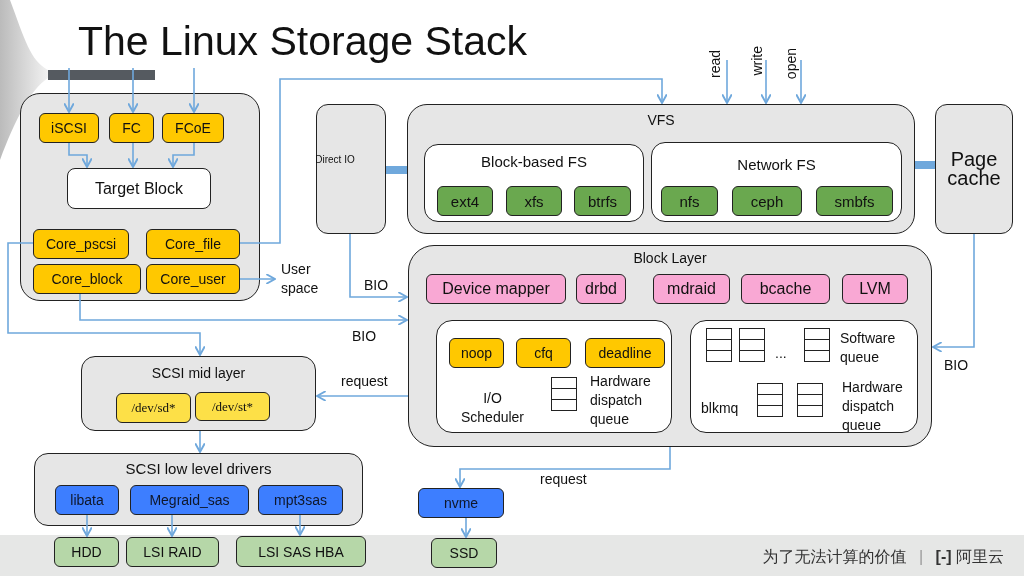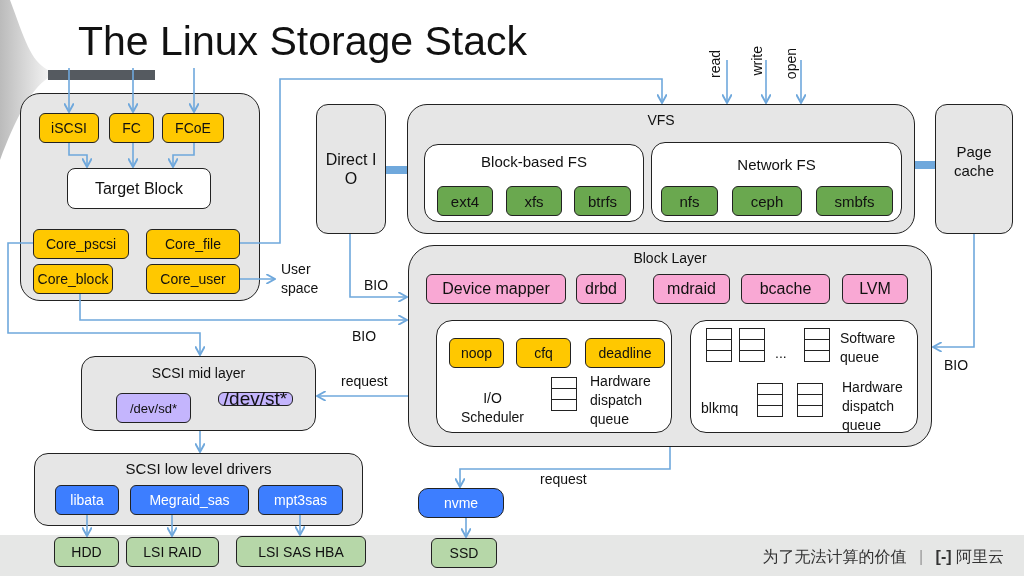--- a/index.html
+++ b/index.html
@@ -5,22 +5,22 @@
   html, body { margin:0; padding:0; }
   body { width:1024px; height:576px; position:relative; overflow:hidden; background:#ffffff; font-family:"Liberation Sans", sans-serif; color:#111; }
   .abs { position:absolute; box-sizing:border-box; }
   .title { left:78px; top:18px; font-size:41px; color:#111; white-space:nowrap; }
   .panel { background:#e6e6e6; border:1.5px solid #222; border-radius:20px; }
   .inner { background:#fff; border:1.5px solid #222; border-radius:14px; }
   .box { border:1.5px solid #222; border-radius:6px; display:flex; align-items:center; justify-content:center; font-size:14px; white-space:nowrap; }
   .yellow { background:#ffc800; }
   .green { background:#6aa84f; font-size:15px;margin-top:8px; }
   .mint { background:#f9a8d4; font-size:16px; }
-  .blue { background:#3d7eff; color:#ffffff; }
-  .lightblue { background:#c4b5fd; }
+  .blue { background:#3d7eff; color:#0f172a; }
+  .lightblue { background:#fde047;font-family:Liberation Serif, serif; }
   .hw { background:#b6d7a8; font-size:14px; }
   .white { background:#fff; }
   .label { font-size:14px; white-space:nowrap; text-align:center; line-height:19px; }
   .lbl-left { text-align:left; }
   .queue { width:26px; background:#fff; border:1.5px solid #222; }
   .queue div { border-bottom:1.5px solid #222; height:10px; }
   .queue div:last-child { border-bottom:none; }
   .footer-text { right:20px; top:547px; font-size:16px; color:#333; white-space:nowrap; }
   .vert { writing-mode:vertical-rl; transform:rotate(180deg); font-size:14px; }
   svg.lines { position:absolute; left:0; top:0; }
@@ -42,42 +42,42 @@
 
 <div class="abs title">The Linux Storage Stack</div>
 
 <div class="abs panel" style="left:20px;top:93px;width:240px;height:208px;"></div>
 <div class="abs box yellow" style="left:39px;top:113px;width:60px;height:30px;">iSCSI</div>
 <div class="abs box yellow" style="left:109px;top:113px;width:45px;height:30px;">FC</div>
 <div class="abs box yellow" style="left:162px;top:113px;width:62px;height:30px;">FCoE</div>
 <div class="abs box white" style="left:67px;top:168px;width:144px;height:41px;font-size:16px;border-radius:8px;">Target Block</div>
 <div class="abs box yellow" style="left:33px;top:229px;width:96px;height:30px;">Core_pscsi</div>
 <div class="abs box yellow" style="left:146px;top:229px;width:94px;height:30px;">Core_file</div>
-<div class="abs box yellow" style="left:33px;top:264px;width:80px;height:30px;">Core_block</div>
+<div class="abs box yellow" style="left:33px;top:264px;width:108px;height:30px;">Core_block</div>
 <div class="abs box yellow" style="left:146px;top:264px;width:94px;height:30px;">Core_user</div>
 <div class="abs label lbl-left" style="left:281px;top:260px;width:50px;white-space:normal;">User space</div>
 
 <div class="abs panel" style="left:316px;top:104px;width:70px;height:130px;border-radius:12px;"></div>
-<div class="abs label" style="left:322px;top:150px;width:58px;white-space:normal;word-break:break-all;font-size:16px;">Direct IO</div>
+<div class="abs label" style="left:306px;top:150px;width:58px;white-space:normal;word-break:break-all;font-size:10px;">Direct IO</div>
 
 <div class="abs panel" style="left:407px;top:104px;width:508px;height:130px;"></div>
 <div class="abs label" style="left:407px;top:111px;width:508px;">VFS</div>
 <div class="abs inner" style="left:424px;top:144px;width:220px;height:78px;"></div>
 <div class="abs label" style="left:424px;top:152px;width:220px;font-size:15px;">Block-based FS</div>
 <div class="abs box green" style="left:437px;top:178px;width:56px;height:30px;">ext4</div>
 <div class="abs box green" style="left:506px;top:178px;width:56px;height:30px;">xfs</div>
 <div class="abs box green" style="left:574px;top:178px;width:57px;height:30px;">btrfs</div>
 <div class="abs inner" style="left:651px;top:142px;width:251px;height:80px;"></div>
 <div class="abs label" style="left:651px;top:155px;width:251px;font-size:15px;">Network FS</div>
 <div class="abs box green" style="left:661px;top:178px;width:57px;height:30px;">nfs</div>
 <div class="abs box green" style="left:732px;top:178px;width:70px;height:30px;">ceph</div>
 <div class="abs box green" style="left:816px;top:178px;width:77px;height:30px;text-align:center;">smbfs</div>
 
 <div class="abs panel" style="left:935px;top:104px;width:78px;height:130px;border-radius:12px;"></div>
-<div class="abs label" style="left:940px;top:142px;width:68px;white-space:normal;font-size:15px;">Page cache</div>
+<div class="abs label" style="left:940px;top:150px;width:68px;white-space:normal;font-size:20px;">Page cache</div>
 
 <div class="abs vert" style="left:707px;top:50px;">read</div>
 <div class="abs vert" style="left:749px;top:46px;">write</div>
 <div class="abs vert" style="left:783px;top:48px;">open</div>
 
 <div class="abs panel" style="left:408px;top:245px;width:524px;height:202px;border-radius:26px;"></div>
 <div class="abs label" style="left:408px;top:249px;width:524px;">Block Layer</div>
 <div class="abs box mint" style="left:426px;top:274px;width:140px;height:30px;">Device mapper</div>
 <div class="abs box mint" style="left:576px;top:274px;width:50px;height:30px;">drbd</div>
 <div class="abs box mint" style="left:653px;top:274px;width:77px;height:30px;">mdraid</div>
@@ -129,29 +129,29 @@
 
 <div class="abs label" style="left:364px;top:276px;">BIO</div>
 <div class="abs label" style="left:352px;top:327px;">BIO</div>
 <div class="abs label" style="left:944px;top:356px;">BIO</div>
 <div class="abs label" style="left:341px;top:372px;">request</div>
 <div class="abs label" style="left:540px;top:470px;">request</div>
 
 <div class="abs panel" style="left:81px;top:356px;width:235px;height:75px;border-radius:14px;"></div>
 <div class="abs label" style="left:81px;top:364px;width:235px;">SCSI mid layer</div>
 <div class="abs box lightblue" style="left:116px;top:393px;width:75px;height:30px;font-size:13px;">/dev/sd*</div>
-<div class="abs box lightblue" style="left:218px;top:392px;width:75px;height:14px;font-size:19px;">/dev/st*</div>
+<div class="abs box lightblue" style="left:195px;top:392px;width:75px;height:29px;font-size:13px;">/dev/st*</div>
 
 <div class="abs panel" style="left:34px;top:453px;width:329px;height:73px;border-radius:14px;"></div>
 <div class="abs label" style="left:34px;top:459px;width:329px;font-size:15px;">SCSI low level drivers</div>
 <div class="abs box blue" style="left:55px;top:485px;width:64px;height:30px;">libata</div>
 <div class="abs box blue" style="left:130px;top:485px;width:119px;height:30px;">Megraid_sas</div>
 <div class="abs box blue" style="left:258px;top:485px;width:85px;height:30px;">mpt3sas</div>
 
-<div class="abs box blue" style="left:418px;top:488px;width:86px;height:30px;border-radius:10px;">nvme</div>
+<div class="abs box blue" style="left:418px;top:488px;width:86px;height:30px;">nvme</div>
 
 <div class="abs box hw" style="left:54px;top:537px;width:65px;height:30px;">HDD</div>
 <div class="abs box hw" style="left:126px;top:537px;width:93px;height:30px;">LSI RAID</div>
 <div class="abs box hw" style="left:236px;top:536px;width:130px;height:31px;">LSI SAS HBA</div>
 <div class="abs box hw" style="left:431px;top:538px;width:66px;height:30px;">SSD</div>
 
 <div class="abs footer-text">
   <span>为了无法计算的价值</span>
   <span style="color:#999;margin:0 8px;">|</span>
   <span style="font-weight:bold;">[-]</span>

